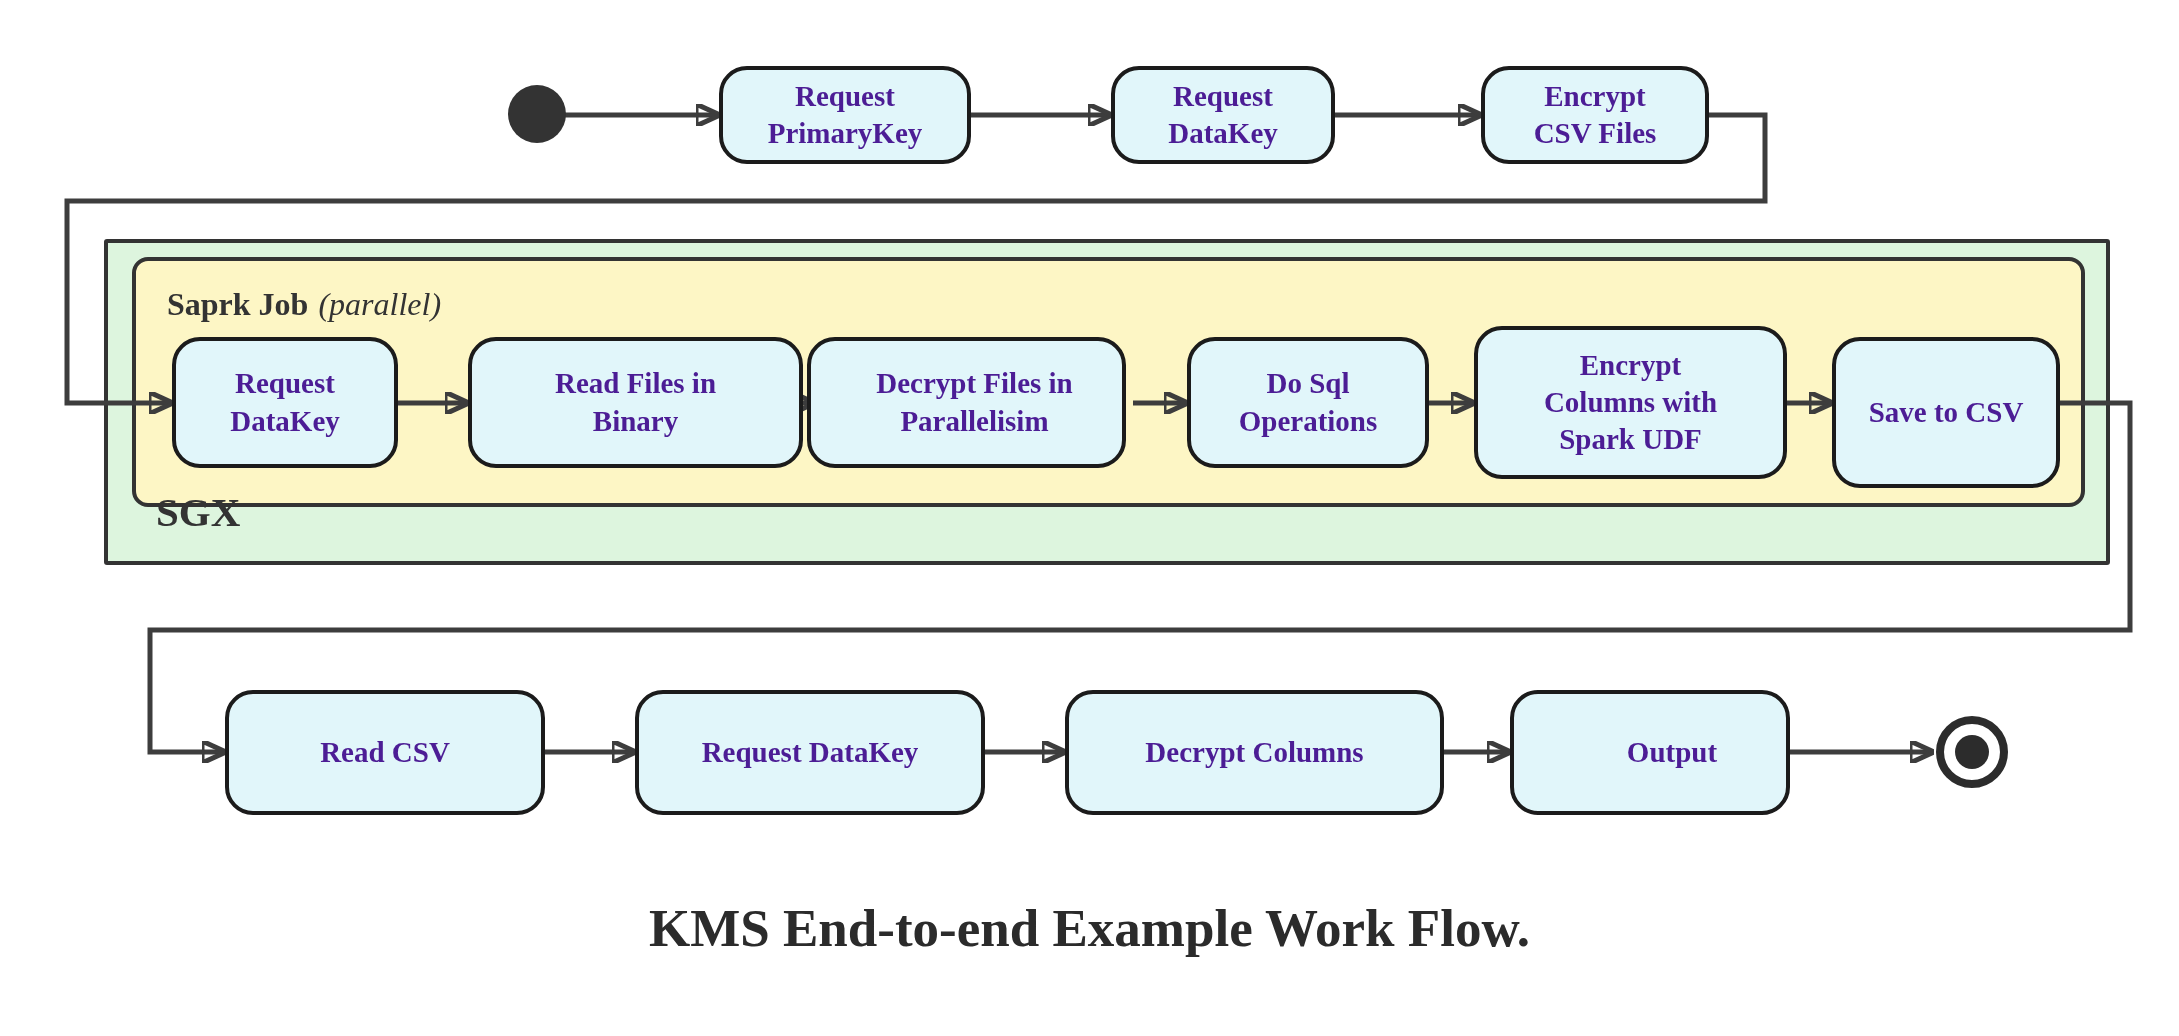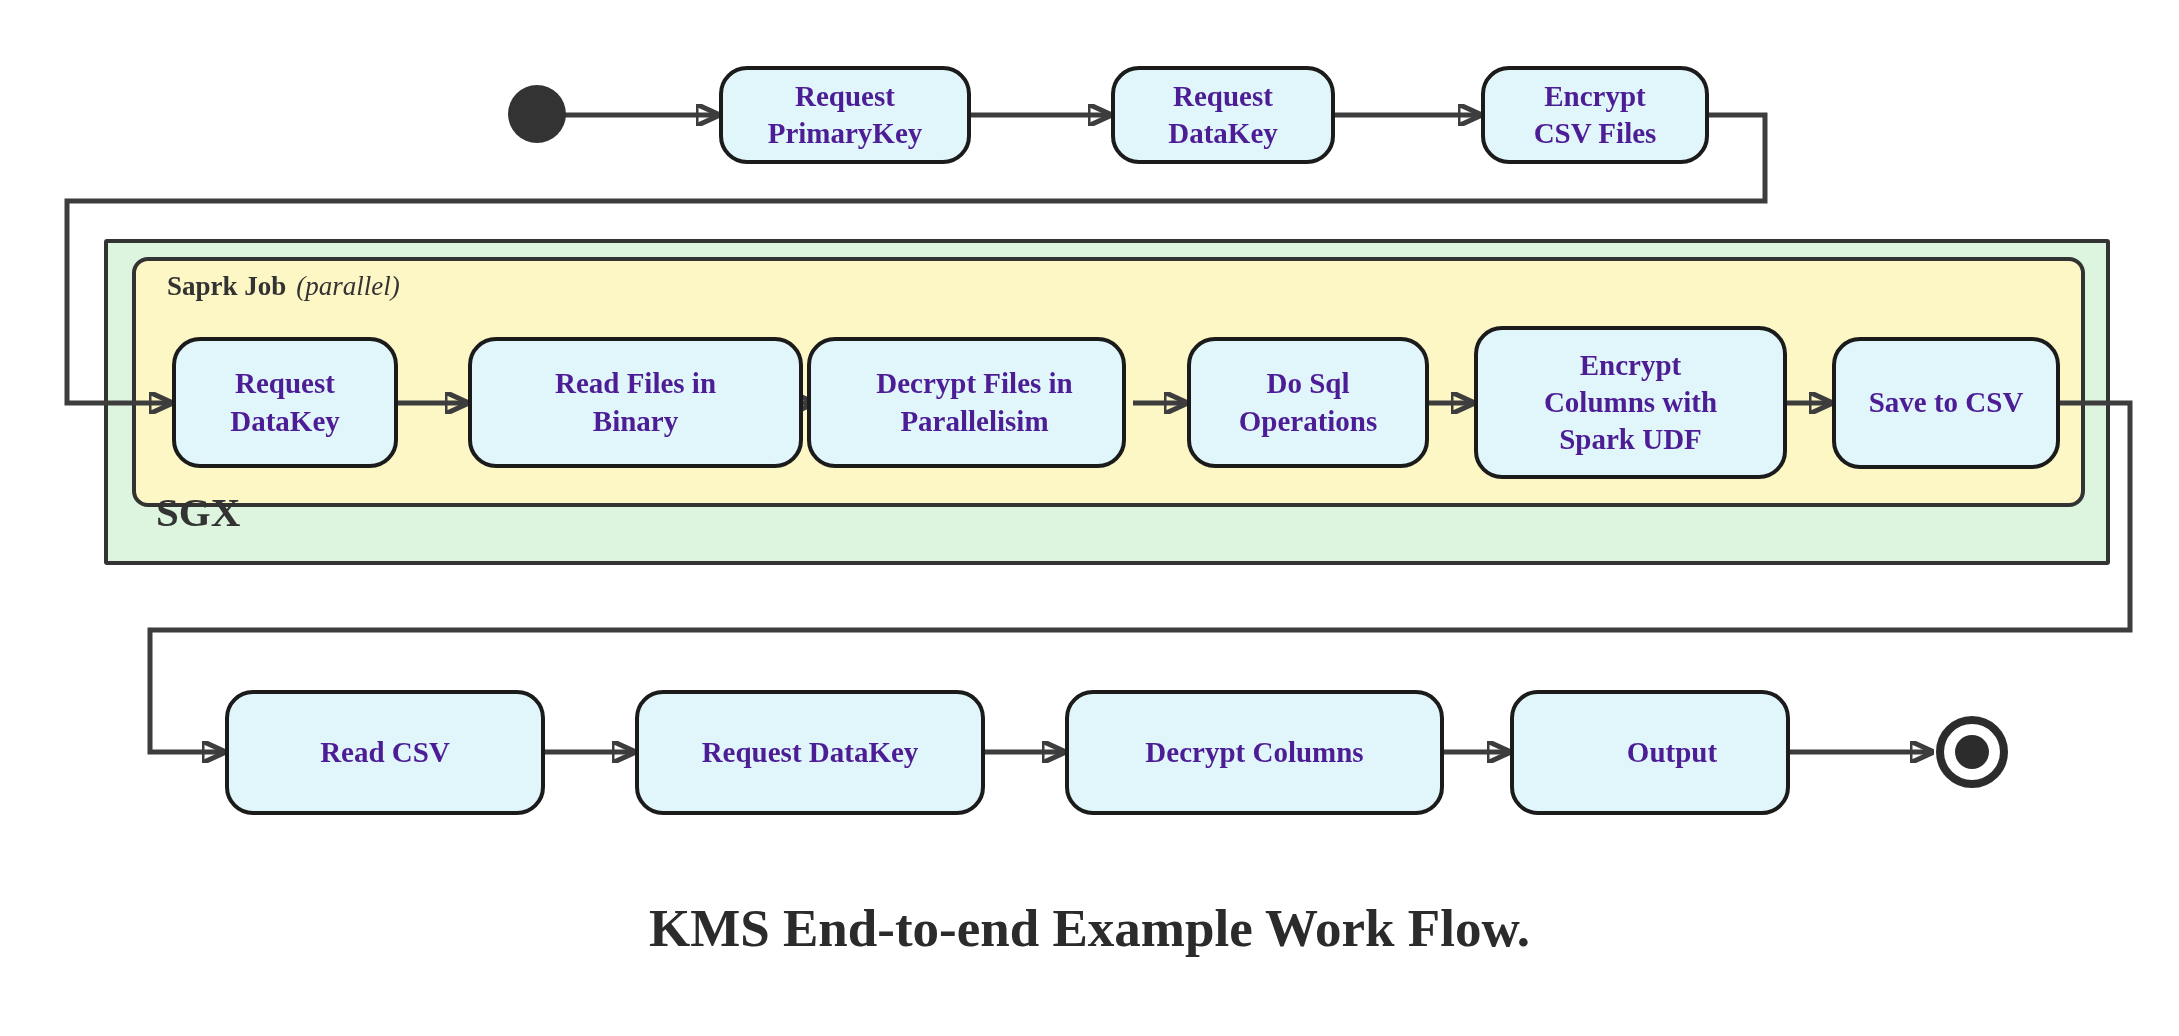--- a/index.html
+++ b/index.html
@@ -16,21 +16,21 @@
     left:104px; top:239px; width:2006px; height:326px;
     background:#ddf5de; border:4px solid #333333; border-radius:3px;
   }
   #spark-box {
     left:132px; top:257px; width:1953px; height:250px;
     background:#fdf6c5; border:4px solid #333333; border-radius:16px;
   }
   .container-label {
     position:absolute; color:#333333; font-weight:bold;
   }
-  #spark-label { left:167px; top:271px; font-size:27px; }
+  #spark-label { left:167px; top:286px; font-size:32px; }
   #spark-label .qualifier { font-weight:normal; font-style:italic; margin-left:10px; }
   #sgx-label { left:156px; top:488px; font-size:41px; }
 
   
   #edges { position:absolute; left:0; top:0; z-index:5; }
   #edges path { stroke:#3d3d3d; stroke-width:5; fill:none; }
 
   
   .node {
     position:absolute; box-sizing:border-box; z-index:10;
@@ -126,21 +126,21 @@
   </div>
   <div class="node" style="left:1187px; top:337px; width:242px; height:131px;">
     <span>Do Sql
 Operations</span>
   </div>
   <div class="node" style="left:1474px; top:326px; width:313px; height:153px;">
     <span>Encrypt
 Columns with
 Spark UDF</span>
   </div>
-  <div class="node" style="left:1832px; top:337px; width:228px; height:132px;">
+  <div class="node" style="left:1832px; top:337px; width:228px; height:151px;">
     <span>Save to CSV</span>
   </div>
 
   <div class="node" style="left:225px; top:690px; width:320px; height:125px;">
     <span>Read CSV</span>
   </div>
   <div class="node" style="left:635px; top:690px; width:350px; height:125px;">
     <span>Request DataKey</span>
   </div>
   <div class="node" style="left:1065px; top:690px; width:379px; height:125px;">

